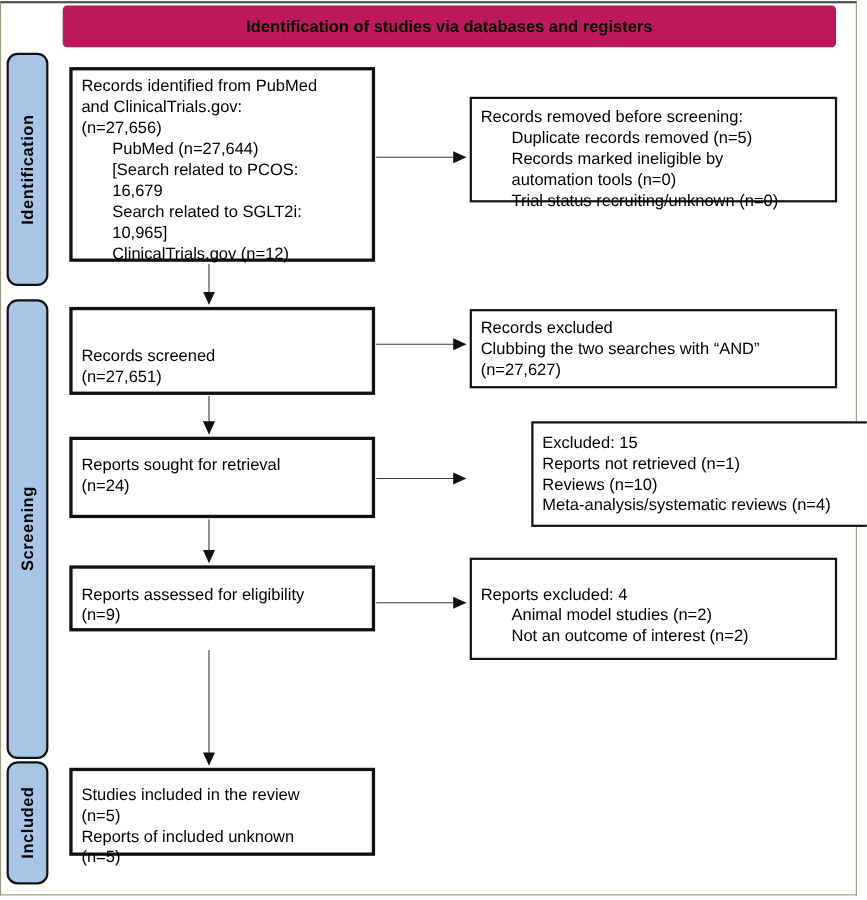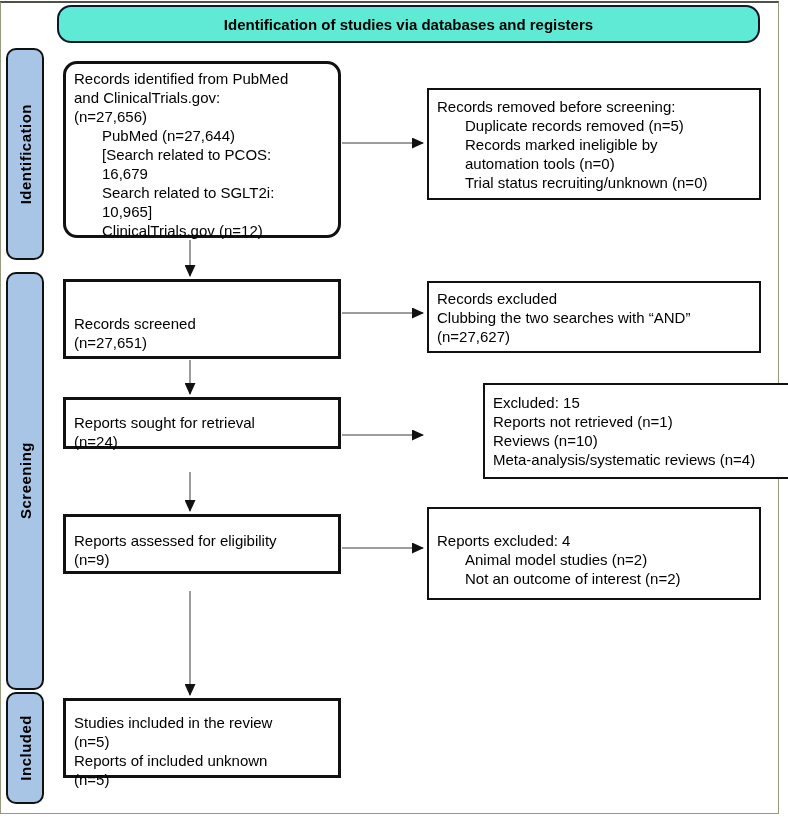--- a/index.html
+++ b/index.html
@@ -7,21 +7,21 @@
     width:788px;height:818px;position:relative;background:#ffffff;
     font-family:"Liberation Sans","DejaVu Sans",sans-serif;color:#000;
     overflow:hidden;
   }
   .frame{
     position:absolute;left:0;top:1px;width:777px;height:810px;
     border:1px solid #98987f;border-top:2px solid #50504a;background:#fff;
   }
   .banner{
     position:absolute;left:57px;top:5px;width:699px;height:34px;
-    border:2px solid #0f172a;border-radius:14px;background:#5eead4;
+    border:2px solid #be185d;border-radius:4px;background:#be185d;
     display:flex;align-items:center;justify-content:center;
     font-weight:bold;font-size:15px;
   }
   .stage{
     position:absolute;left:6px;width:34px;
     background:#a9c5e6;border:2px solid #111;border-radius:10px;
     display:flex;align-items:center;justify-content:center;
     font-weight:bold;font-size:15px;
   }
   .stage span{
@@ -31,25 +31,25 @@
   .stage-identification{top:48px;height:208px;}
   .stage-screening{top:272px;height:414px;}
   .stage-included{top:692px;height:108px;}
   .box{
     position:absolute;background:#fff;border:3px solid #111;
     font-size:15px;line-height:19px;padding:5px 8px;box-sizing:border-box;
   }
   .rbox{border-width:2px;}
   .line{white-space:nowrap;}
   .indent{padding-left:28px;}
-  .box-records-identified{left:63px;top:61px;width:278px;height:177px;border-radius:14px;}
-  .box-records-removed{left:427px;top:88px;width:334px;height:112px;padding-top:7px;}
+  .box-records-identified{left:63px;top:61px;width:278px;height:177px;}
+  .box-records-removed{left:427px;top:88px;width:334px;height:96px;padding-top:7px;}
   .box-records-screened{left:63px;top:279px;width:278px;height:80px;padding-top:32px;}
   .box-records-excluded{left:427px;top:281px;width:334px;height:72px;padding-top:6px;}
-  .box-reports-sought{left:63px;top:397px;width:278px;height:52px;padding-top:13px;}
+  .box-reports-sought{left:63px;top:397px;width:278px;height:74px;padding-top:13px;}
   .box-excluded-15{left:451px;top:383px;width:334px;height:96px;padding-top:8px;margin-left:32px;}
   .box-reports-assessed{left:63px;top:514px;width:278px;height:60px;padding-top:14px;}
   .box-reports-excluded{left:427px;top:507px;width:334px;height:93px;padding-top:22px;}
   .box-studies-included{left:63px;top:698px;width:278px;height:80px;padding-top:12px;}
   svg.arrows{position:absolute;left:0;top:0;pointer-events:none;}
 </style>
 </head>
 <body>
 
 <div class="frame"></div>

